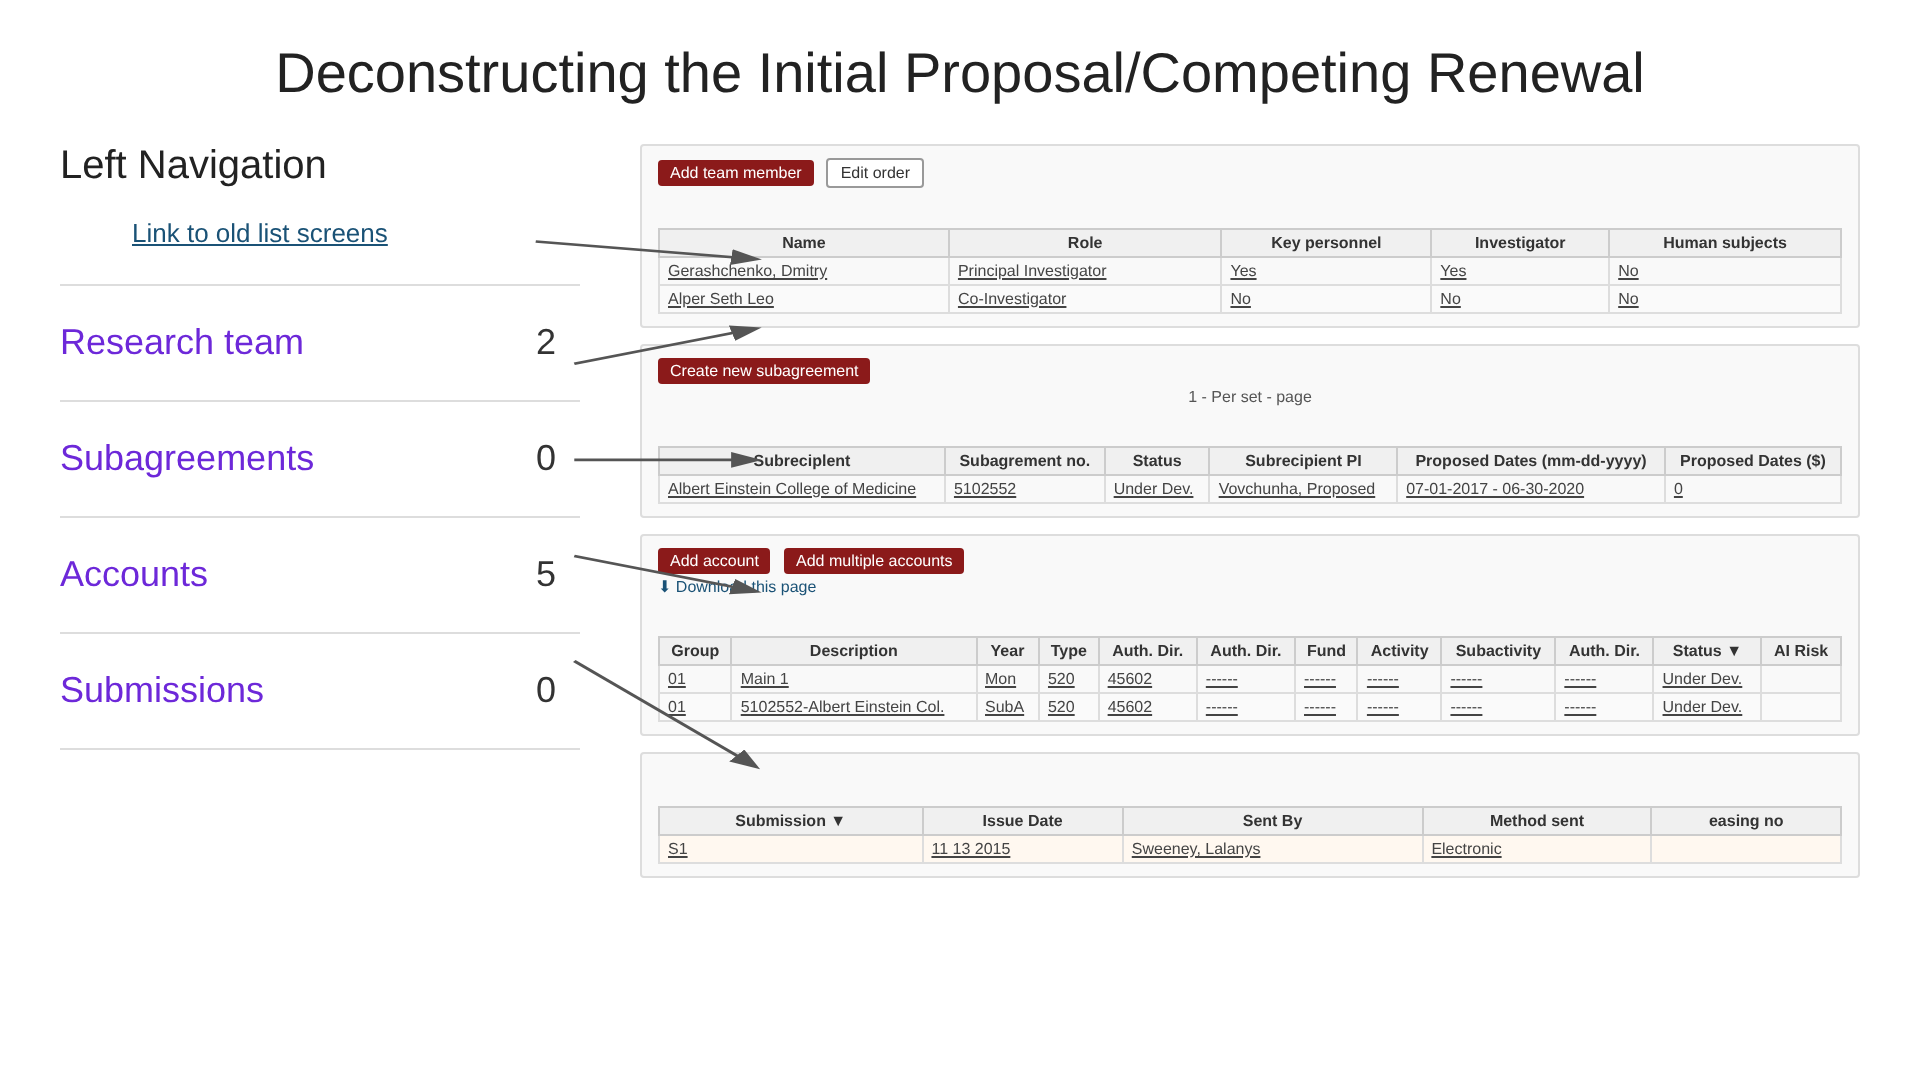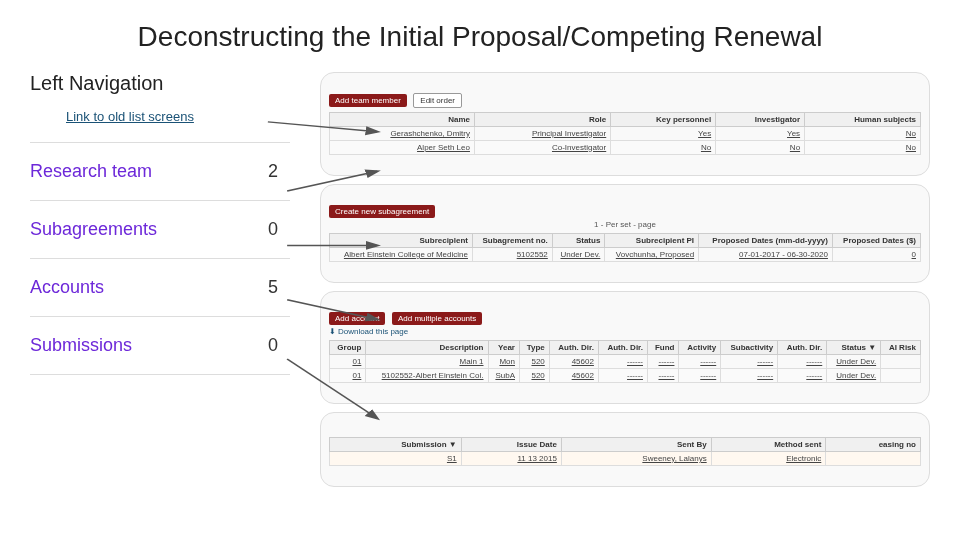--- a/index.html
+++ b/index.html
@@ -83,22 +83,22 @@
       position: relative;
       display: flex;
       flex-direction: column;
       gap: 8px;
     }
 
     
     .screenshot-panel {
       background: #f9f9f9;
       border: 1px solid #ddd;
-      border-radius: 14px;
-      padding: 20px 8px;
+      border-radius: 2px;
+      padding: 6px 8px;
       font-size: 9px;
       color: #444;
       position: relative;
     }
 
     
     .panel-btn {
       display: inline-block;
       background: #8b1a1a;
       color: #fff;
@@ -110,23 +110,22 @@
     }
     .panel-btn.outline {
       background: #fff;
       color: #333;
       border: 1px solid #999;
     }
 
     .panel-table {
       width: 100%;
       border-collapse: collapse;
-      margin-top: 4px;
+      margin-top: 20px;
       font-size: 8px;
-      text-align: right;
     }
     .panel-table th {
       background: #f0f0f0;
       border: 1px solid #ccc;
       padding: 2px 4px;
       font-weight: bold;
       color: #333;
     }
     .panel-table td {
       border: 1px solid #ddd;

